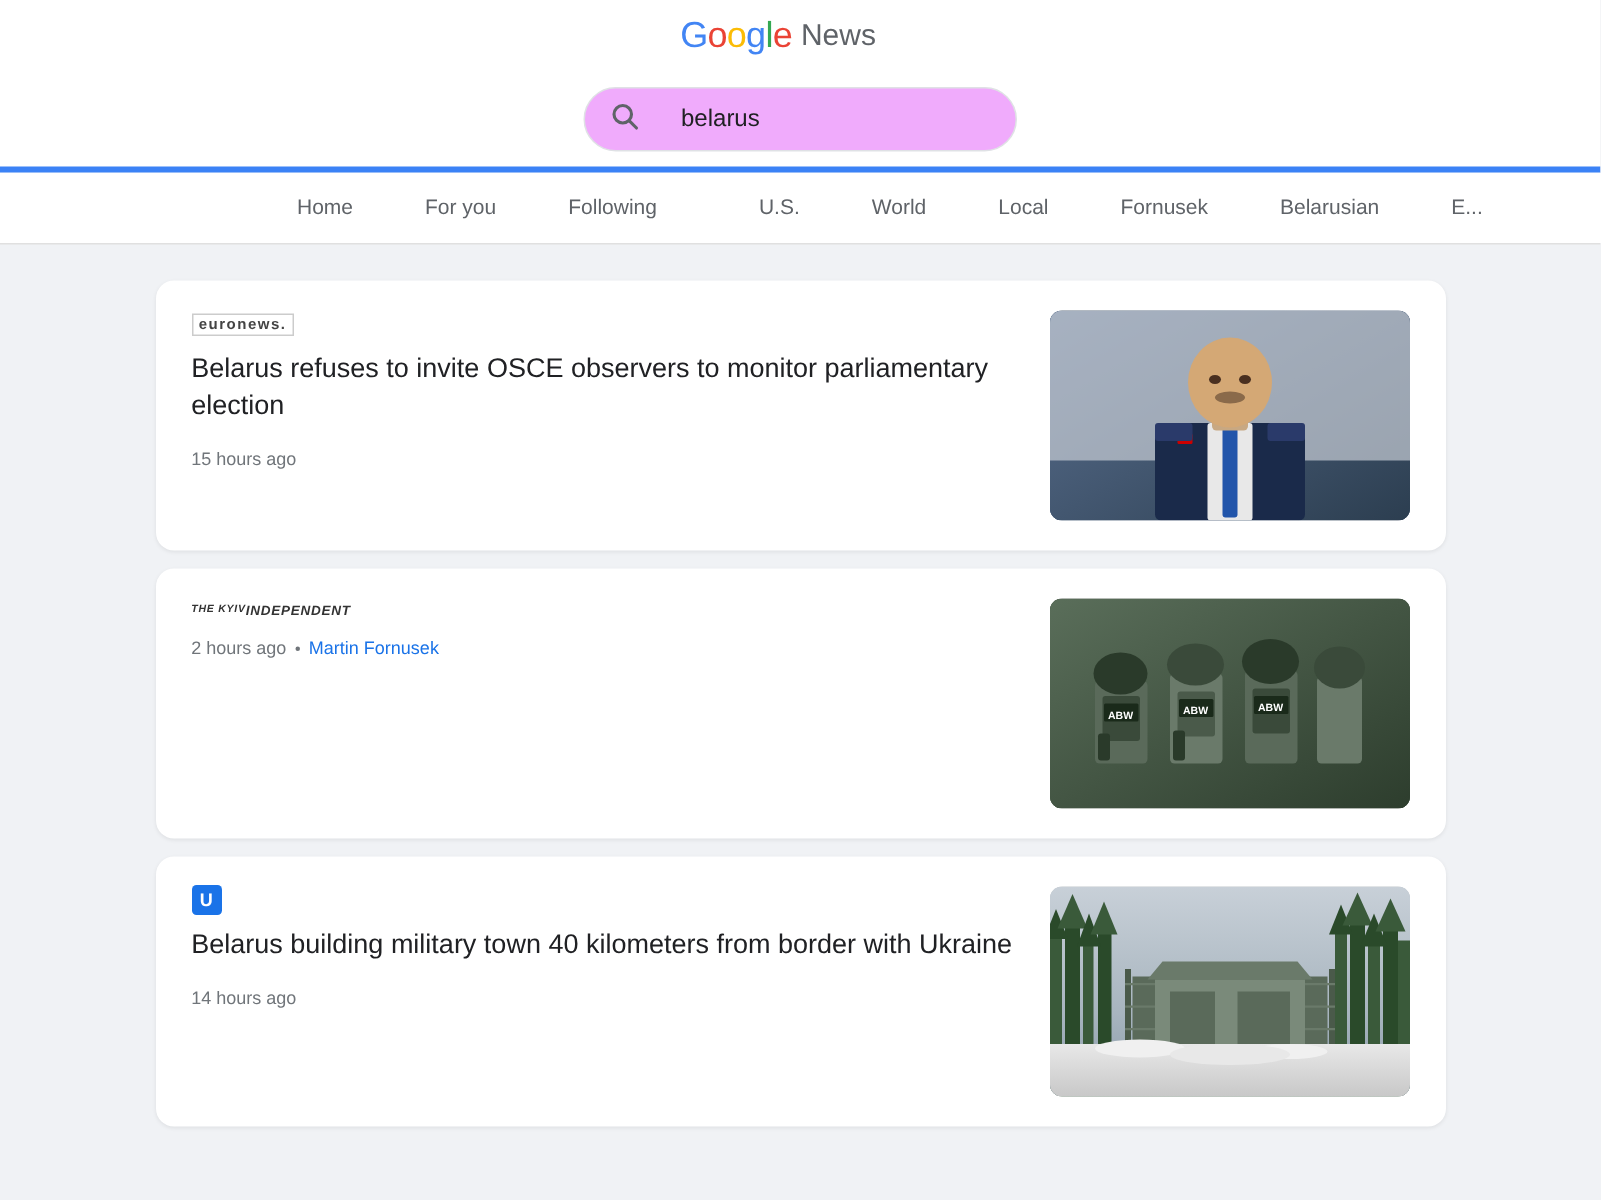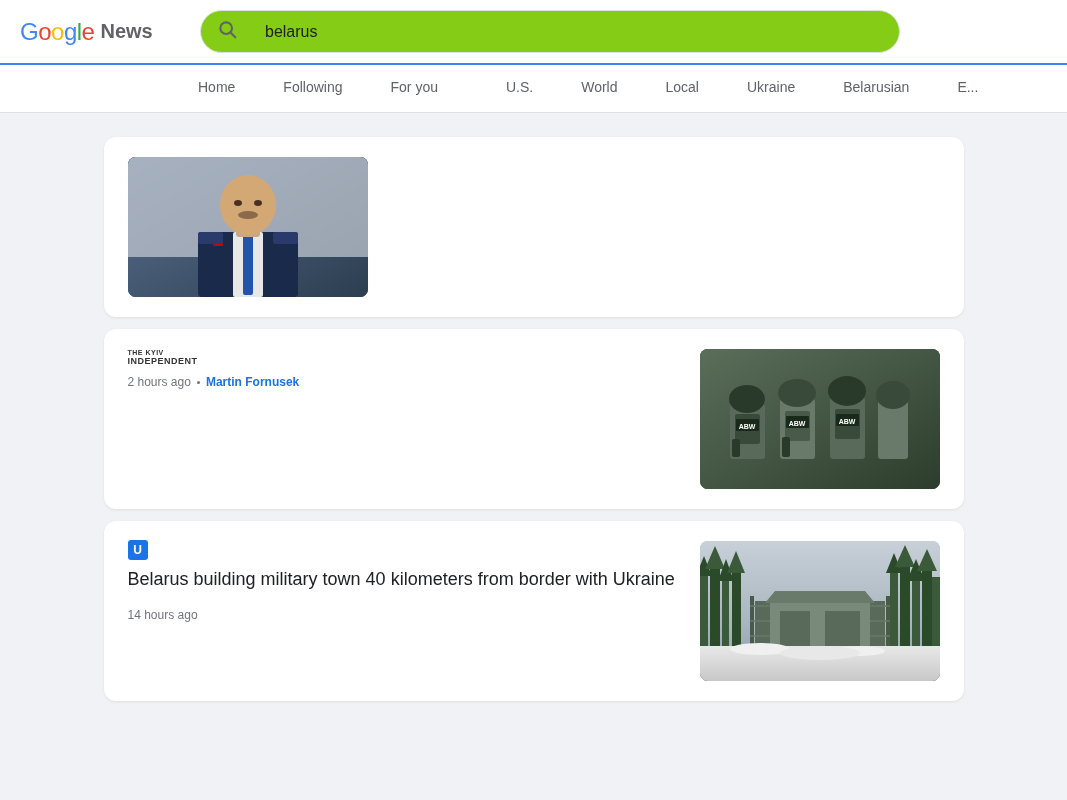--- a/index.html
+++ b/index.html
@@ -5,56 +5,57 @@
     * { margin: 0; padding: 0; box-sizing: border-box; }
     body { font-family: 'Google Sans', Arial, sans-serif; background: #f0f2f5; color: #202124; }
 
     
     .header {
       background: #fff;
       display: flex;
       align-items: center;
       padding: 10px 20px;
       gap: 20px;
-      border-bottom: 2px solid #3b82f6;
+      border-bottom: 4px solid #3b82f6;
       position: sticky;
       top: 0;
       z-index: 100;
+      flex-direction: column;
     }
     .logo-area {
       display: flex;
       align-items: center;
       gap: 4px;
       min-width: 160px;
     }
     .google-logo {
       font-size: 24px;
       font-weight: 400;
       letter-spacing: -0.5px;
     }
     .g-blue { color: #4285F4; }
     .g-red { color: #EA4335; }
     .g-yellow { color: #FBBC05; }
     .g-green { color: #34A853; }
     .news-label {
       font-size: 20px;
       color: #5f6368;
-      font-weight: 700;
+      font-weight: 400;
       margin-left: 2px;
     }
     .search-bar {
       flex: 1;
       max-width: 700px;
       display: flex;
       align-items: center;
       border: 1px solid #dfe1e5;
       border-radius: 24px;
       padding: 8px 16px;
       gap: 28px;
-      background: #84cc16;
+      background: #f0abfc;
     }
     .search-icon-svg {
       color: #5f6368;
       font-size: 18px;
     }
     .search-input {
       border: none;
       outline: none;
       font-size: 16px;
       color: #202124;
@@ -127,22 +128,23 @@
       font-size: 10px;
       font-weight: 700;
       letter-spacing: 1px;
       color: #444;
       text-transform: lowercase;
       border: 1px solid #ccc;
       padding: 1px 4px;
     }
     .source-logo-kyiv {
       display: flex;
-      flex-direction: column;
+      flex-direction: row;
       line-height: 1.1;
+      font-style: italic;
     }
     .source-logo-kyiv .line1 {
       font-size: 7px;
       font-weight: 600;
       color: #333;
       letter-spacing: 0.5px;
       text-transform: uppercase;
     }
     .source-logo-kyiv .line2 {
       font-size: 9px;
@@ -172,21 +174,21 @@
     }
     .article-meta {
       font-size: 12px;
       color: #70757a;
       display: flex;
       align-items: center;
       gap: 6px;
     }
     .article-meta .author {
       color: #1a73e8;
-      font-weight: 700;
+      font-weight: 400;
     }
     .article-image {
       width: 240px;
       height: 140px;
       border-radius: 8px;
       overflow: hidden;
       flex-shrink: 0;
       background: #e0e0e0;
     }
 
@@ -246,35 +248,44 @@
         <circle cx="11" cy="11" r="7"></circle>
         <line x1="16.5" y1="16.5" x2="22" y2="22"></line>
       </svg>
     </span>
     <input class="search-input" type="text" value="belarus" style="">
   </div>
 </div>
 
 <nav class="nav">
   <a class="nav-item">Home</a>
+  <a class="nav-item">For you</a>
   <a class="nav-item">Following</a>
-  <a class="nav-item">For you</a>
   <div class="nav-divider"></div>
   <a class="nav-item">U.S.</a>
   <a class="nav-item">World</a>
   <a class="nav-item">Local</a>
-  <a class="nav-item">Ukraine</a>
+  <a class="nav-item">Fornusek</a>
   <a class="nav-item">Belarusian</a>
   <a class="nav-item">E...</a>
 </nav>
 
 <main class="main">
   <div class="articles-list">
 
     <div class="article-card">
+      <div class="article-content">
+        <div class="source-logo">
+          <span class="source-logo-euronews">euronews.</span>
+        </div>
+        <div class="article-title">Belarus refuses to invite OSCE observers to monitor parliamentary election</div>
+        <div class="article-meta">
+          <span>15 hours ago</span>
+        </div>
+      </div>
       <div class="article-image">
         <div class="img-lukashenko">
 
           <svg width="240" height="140" viewBox="0 0 240 140" xmlns="http://www.w3.org/2000/svg">
             <rect width="240" height="140" fill="#4a6080"></rect>
             <rect x="0" y="0" width="240" height="140" fill="url(#bg1)"></rect>
             <defs>
               <linearGradient id="bg1" x1="0%" y1="0%" x2="100%" y2="100%">
                 <stop offset="0%" style="stop-color:#5a7090;stop-opacity:1"></stop>
                 <stop offset="100%" style="stop-color:#2c3e50;stop-opacity:1"></stop>

